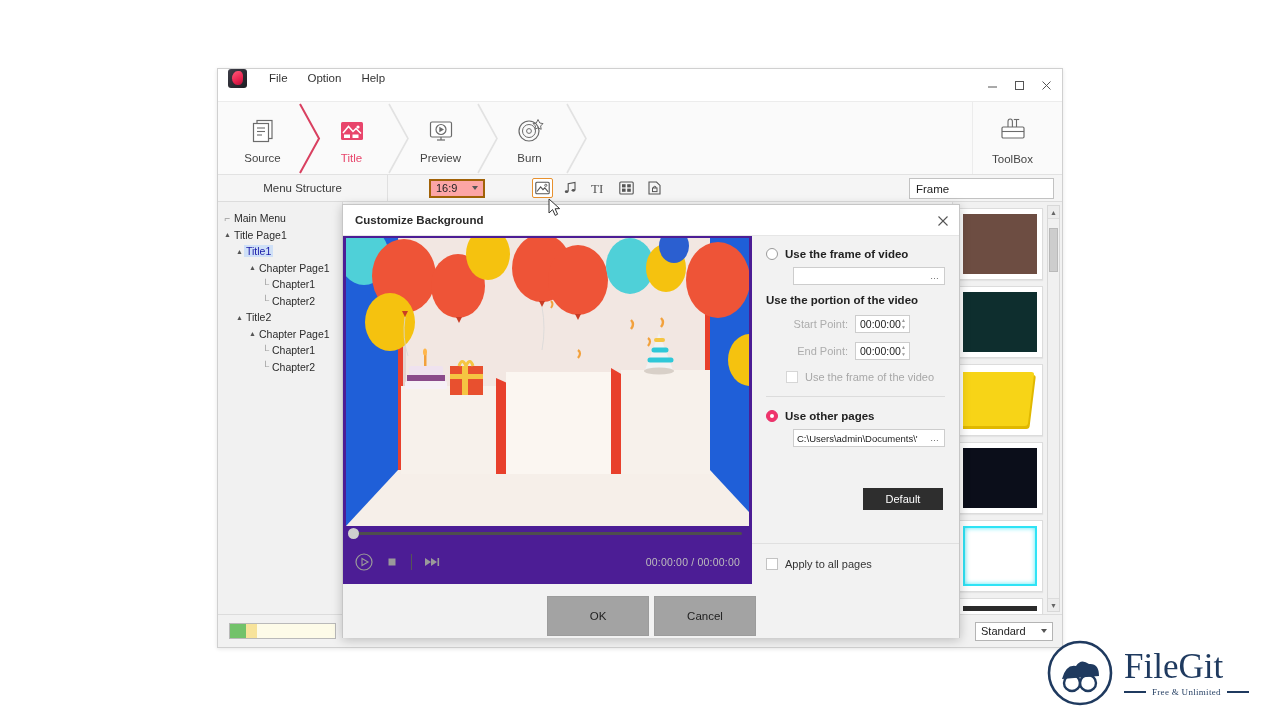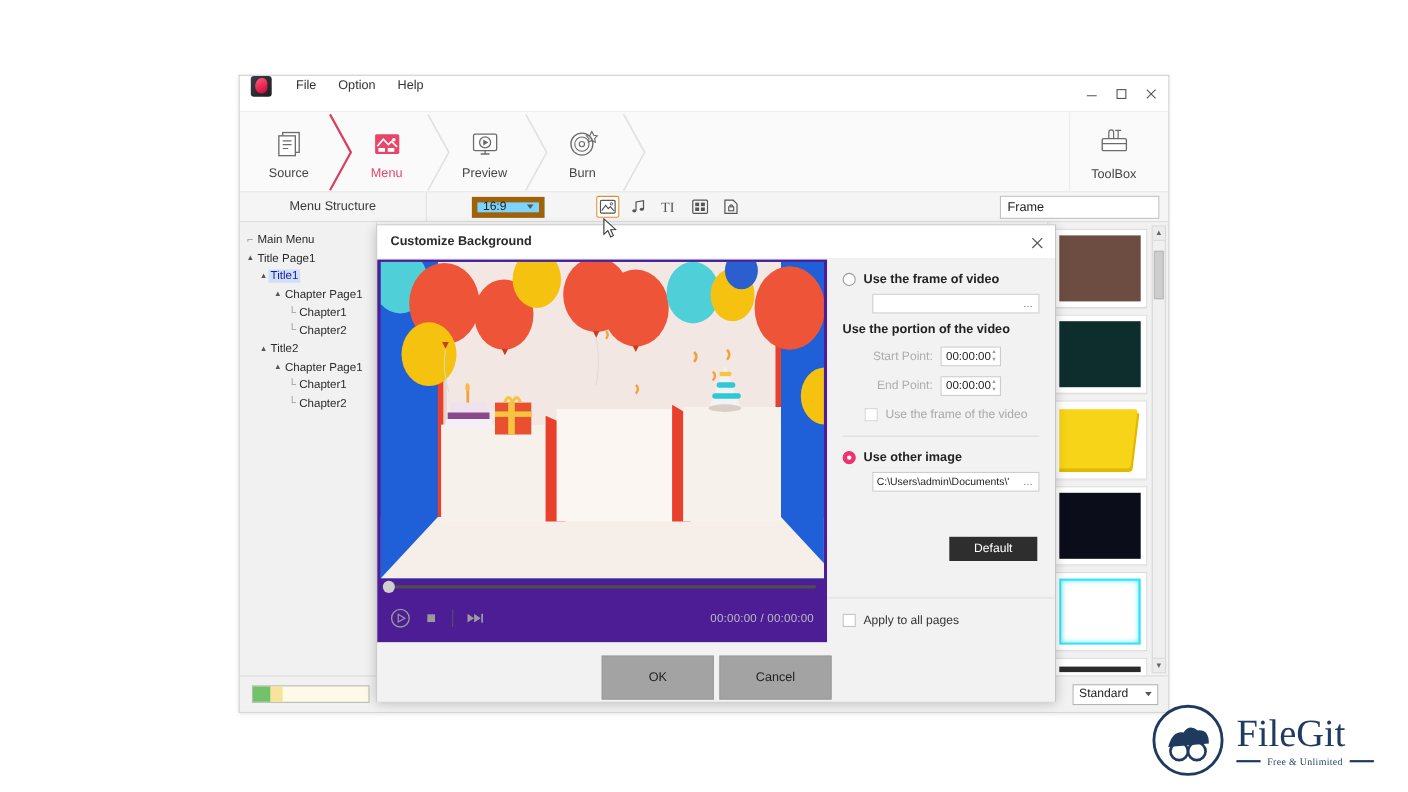--- a/index.html
+++ b/index.html
@@ -77,22 +77,22 @@
   
   .subbar {
     position: relative; height: 27px; background: #f5f5f5;
     border-bottom: 1px solid #dcdcdc; display: flex; align-items: center;
   }
   .menu-structure-label {
     width: 170px; text-align: center; font-size: 11.5px; color: #3a3a3a;
     border-right: 1px solid #e0e0e0; line-height: 26px; height: 26px;
   }
   .ratio-select {
-    margin-left: 41px; width: 66px; height: 19px; background: #7dd3fc;
-    border: 5px solid #a16207; font-size: 11px; color: #222;
+    margin-left: 41px; width: 56px; height: 19px; background: #fca5a5;
+    border: 2px solid #a16207; font-size: 11px; color: #222;
     display: flex; align-items: center; padding-left: 5px; position: relative;
   }
   .ratio-select .caret {
     position: absolute; right: 5px; top: 50%; margin-top: -2px;
     border-left: 3.5px solid transparent; border-right: 3.5px solid transparent;
     border-top: 4px solid #555;
   }
   .tool-icons { display: flex; align-items: center; margin-left: 16px; gap: 7px; padding-left: 31px; }
   .tbtn {
     width: 21px; height: 20px; display: flex; align-items: center; justify-content: center;
@@ -336,21 +336,21 @@
         <div class="step active">
           <div class="st-icon">
             <svg width="30" height="30" viewBox="0 0 30 30">
               <rect x="4" y="6" width="22" height="18" rx="1.5" fill="#e8456b"></rect>
               <circle cx="21" cy="11" r="1.6" fill="#fff"></circle>
               <polyline points="6,17 11.5,10.5 16,15.5 19,12.5 24,17.5" fill="none" stroke="#fff" stroke-width="1.5"></polyline>
               <rect x="7" y="18.5" width="6" height="3.5" fill="#fff"></rect>
               <rect x="15.5" y="18.5" width="6" height="3.5" fill="#fff"></rect>
             </svg>
           </div>
-          <div class="st-label">Menu</div>
+          <div class="st-label">Title</div>
         </div>
 
         <div class="chev" style="left:165px">
           <svg width="30" height="73" viewBox="0 0 30 73">
               <polyline points="6,2 25,36.5 6,71" fill="none" stroke="#e2e2e2" stroke-width="1.6"></polyline>
             </svg>
         </div>
 
         <div class="step">
           <div class="st-icon">
@@ -700,21 +700,21 @@
 
         <div class="chk-row">
           <div class="chk dim"></div>
           <div class="opt-label dim">Use the frame of the video</div>
         </div>
 
         <div class="divider"></div>
 
         <div class="opt-radio-row" style="margin-top:13px">
           <div class="radio on"></div>
-          <div class="opt-strong">Use other image</div>
+          <div class="opt-strong">Use other pages</div>
         </div>
 
         <div class="path-input">
           <span>C:\Users\admin\Documents\'</span>
           <span class="dots">…</span>
         </div>
 
         <div class="default-btn">Default</div>
 
         <div class="opts-divider"></div>

